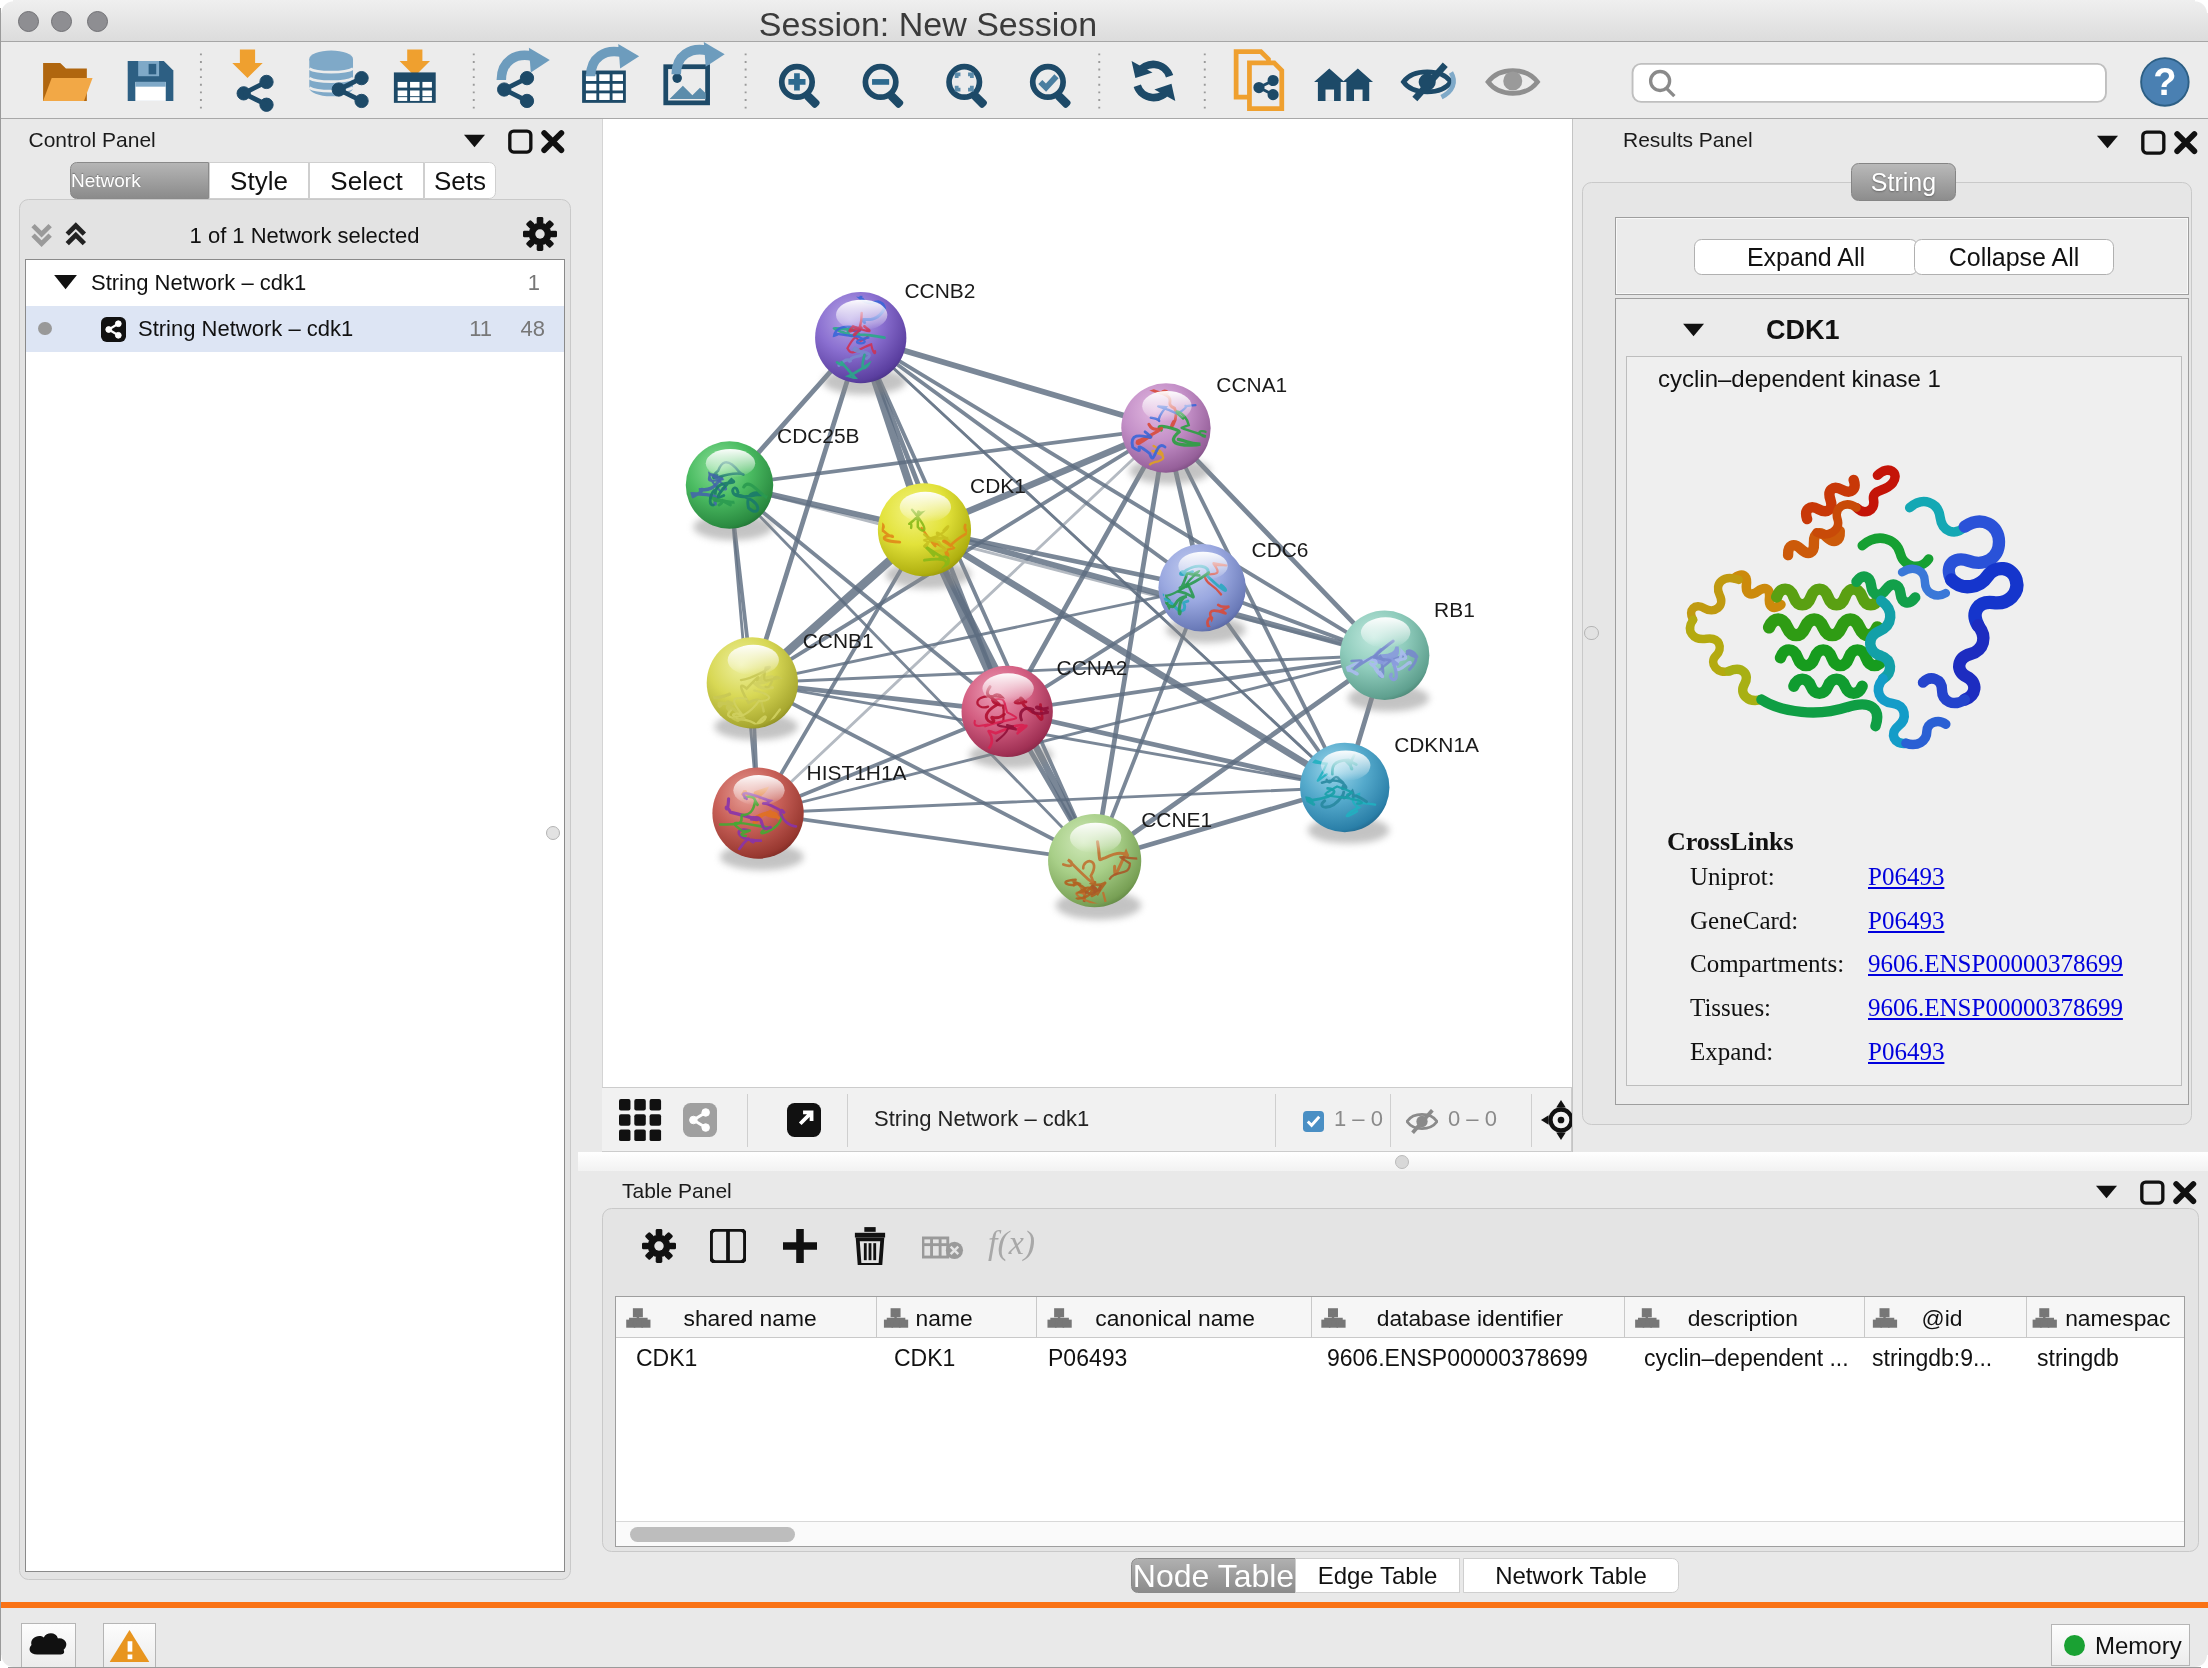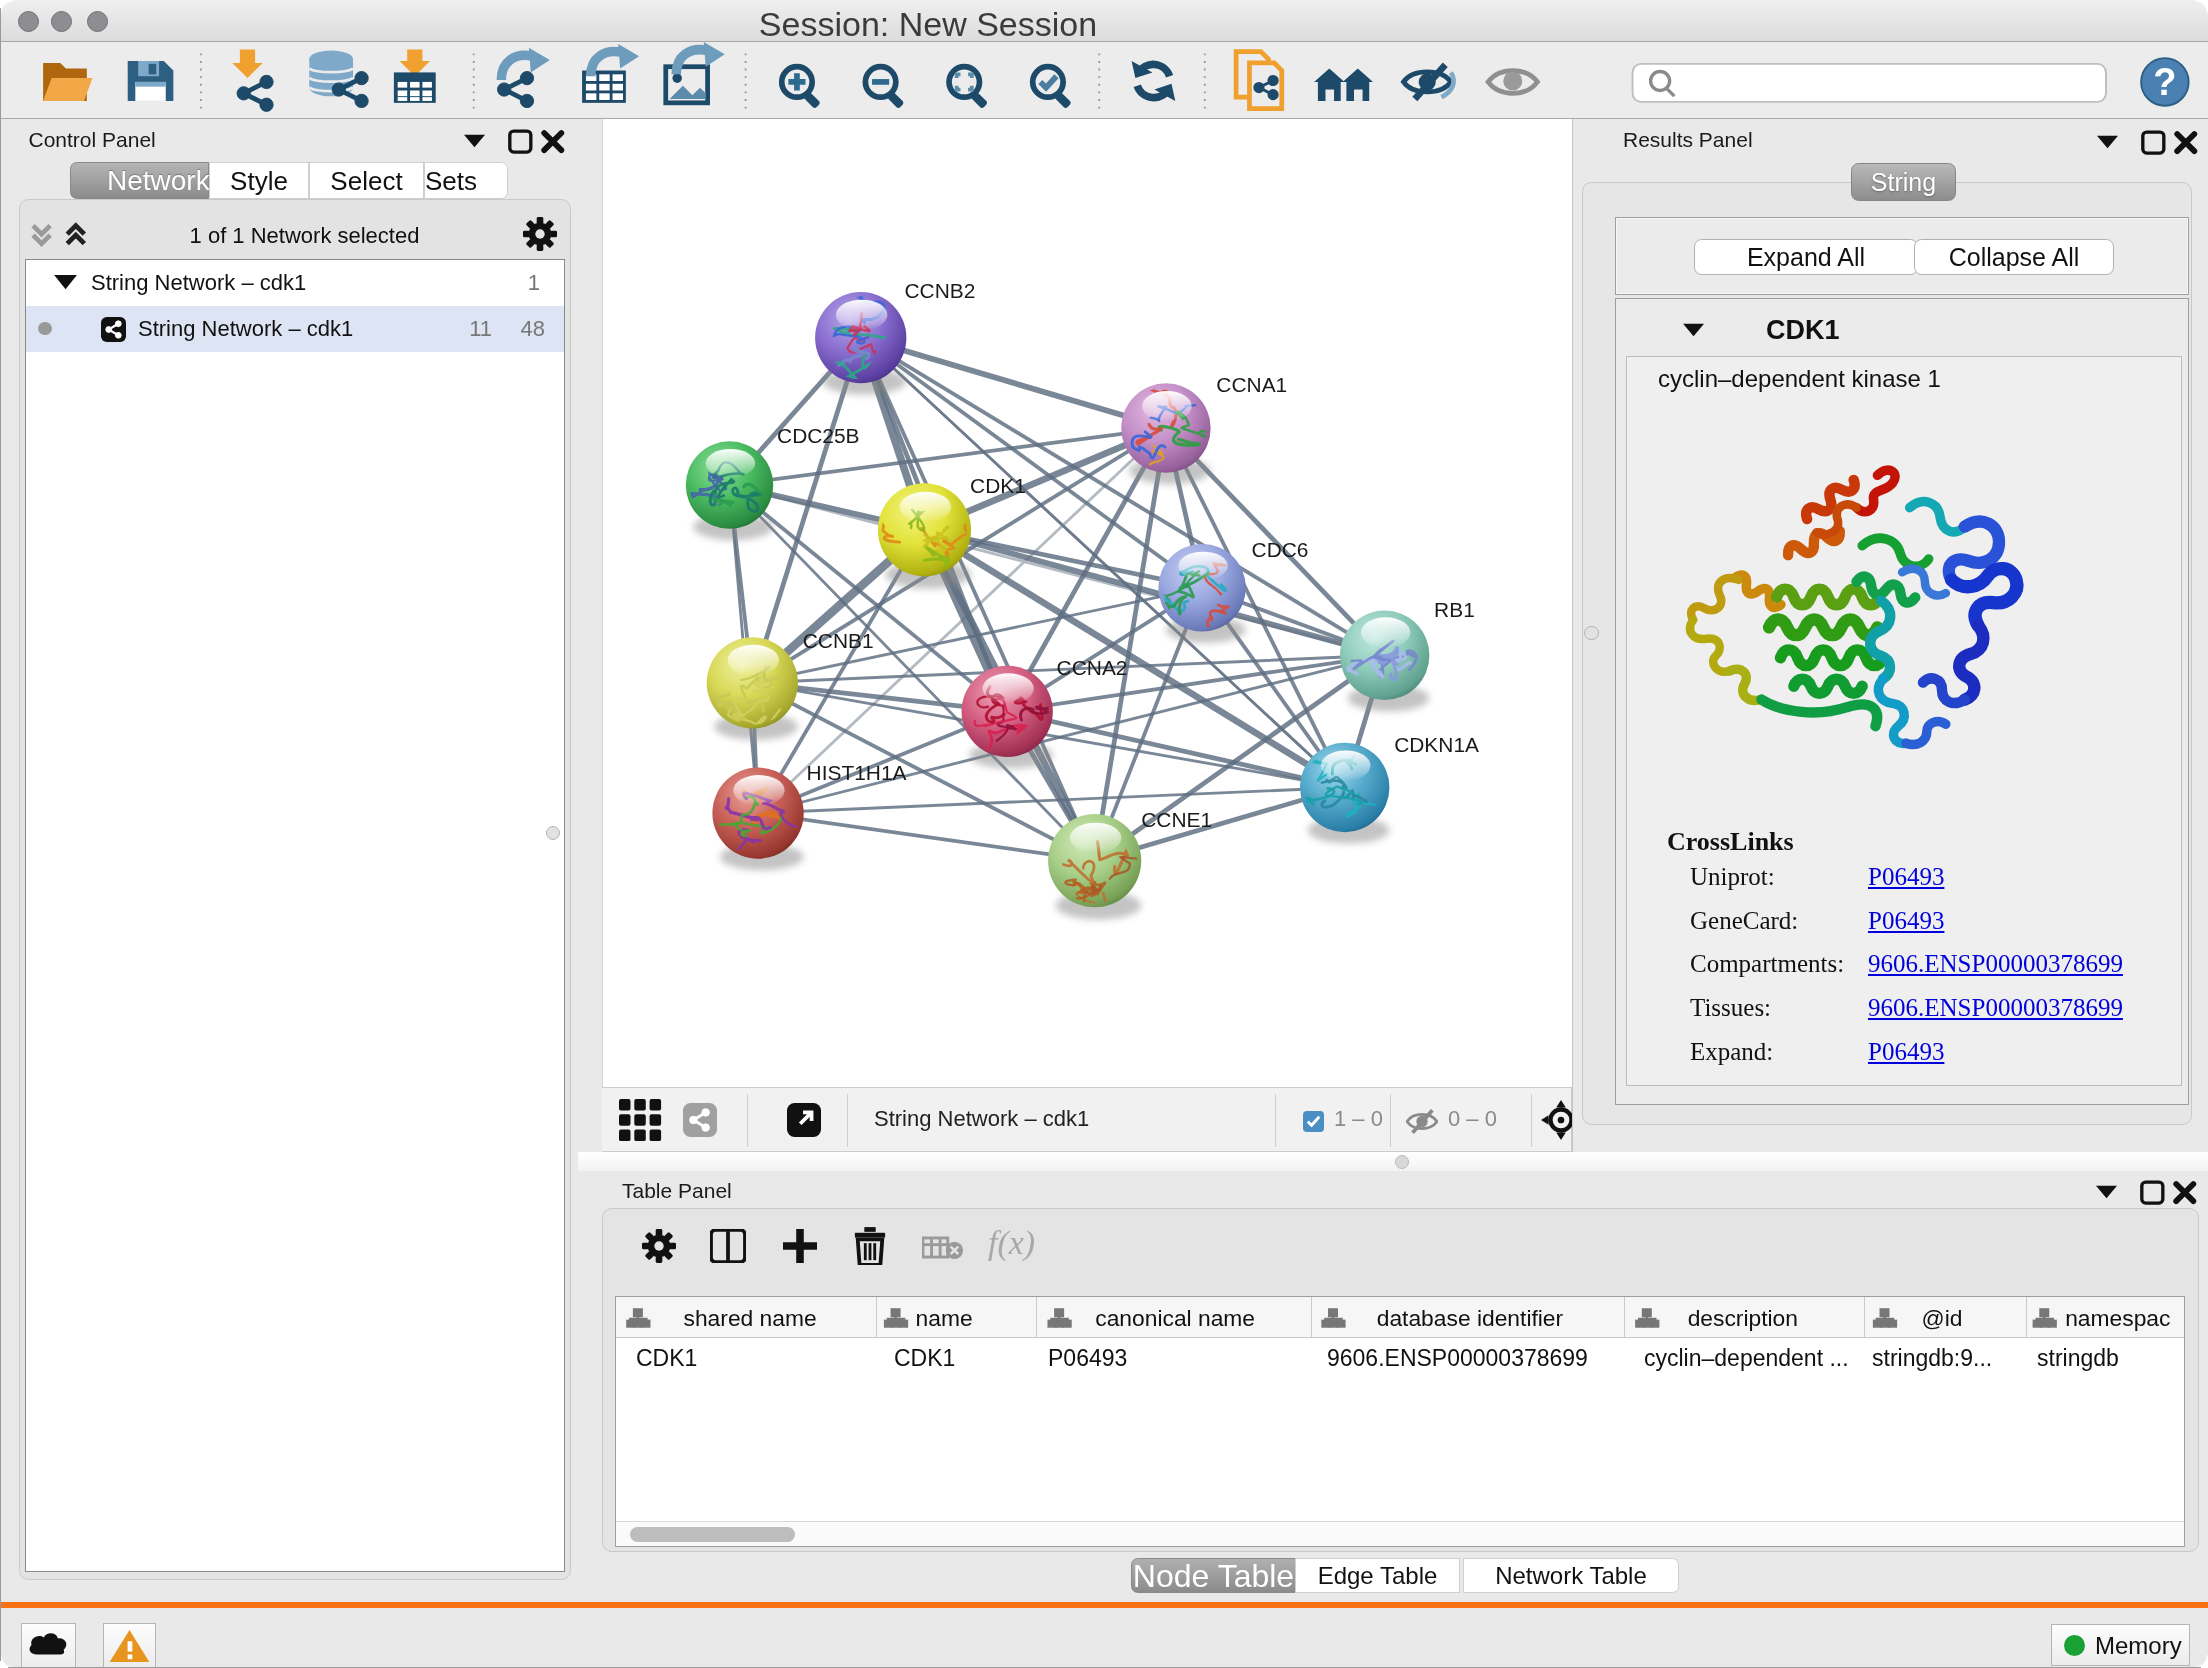--- a/index.html
+++ b/index.html
@@ -181,24 +181,24 @@
 </div>
 
 <div id="cpanel" class="abs" style="left:0;top:119px;width:578px;height:1483px;background:#e9e9e9;">
   <div class="abs ttl" style="left:28.5px;top:8.6px;">Control Panel</div>
   <svg class="abs" style="left:464px;top:9.5px;" width="105" height="27" viewBox="0 0 110 28">
       <path d="M0 6 L22 6 L11 19 Z" fill="#111"></path>
       <rect x="48" y="2" width="22" height="22" rx="4" fill="none" stroke="#111" stroke-width="3.5"></rect>
       <path d="M84 4 L102 22 M102 4 L84 22" stroke="#111" stroke-width="6" stroke-linecap="round"></path>
     </svg>
 
-  <div class="abs" style="left:70px;top:43px;width:139px;height:37px;background:linear-gradient(#b5b5b5,#8b8b8b);border:1px solid #8a8a8a;border-radius:6.7px 0 0 6.7px;color:#fff;font-size:28px;text-align:center;line-height:36px;text-shadow:0 -1px 1px #777;padding-left:36px;">Network</div>
+  <div class="abs" style="left:70px;top:43px;width:139px;height:37px;background:linear-gradient(#b5b5b5,#8b8b8b);border:1px solid #8a8a8a;border-radius:6.7px 0 0 6.7px;color:#fff;font-size:19px;text-align:left;line-height:36px;text-shadow:0 -1px 1px #777;">Network</div>
   <div class="abs" style="left:209px;top:43px;width:100px;height:37px;background:#fff;border:1px solid #cfcfcf;font-size:26px;text-align:center;line-height:36px;color:#111;">Style</div>
   <div class="abs" style="left:309px;top:43px;width:115px;height:37px;background:#fff;border:1px solid #cfcfcf;font-size:26px;text-align:center;line-height:36px;color:#111;">Select</div>
-  <div class="abs" style="left:424px;top:43px;width:84px;height:37px;background:#fff;border:1px solid #cfcfcf;border-radius:0 6.7px 6.7px 0;font-size:26px;text-align:left;line-height:36px;color:#111;">Sets</div>
+  <div class="abs" style="left:424px;top:43px;width:72px;height:37px;background:#fff;border:1px solid #cfcfcf;border-radius:0 6.7px 6.7px 0;font-size:26px;text-align:center;line-height:36px;color:#111;">Sets</div>
 
   <div class="abs panelbox" style="left:19px;top:80px;width:552px;height:1381px;"></div>
 
   <svg class="abs" style="left:28.5px;top:99px;" width="67" height="38" viewBox="0 0 70 40">
       <g fill="none" stroke="#9a9a9a" stroke-width="5">
         <path d="M4 8 L13 17 L22 8 M4 18 L13 27 L22 18"></path>
       </g>
       <g fill="none" stroke="#222" stroke-width="5">
         <path d="M40 17 L49 8 L58 17 M40 27 L49 18 L58 27"></path>
       </g>

